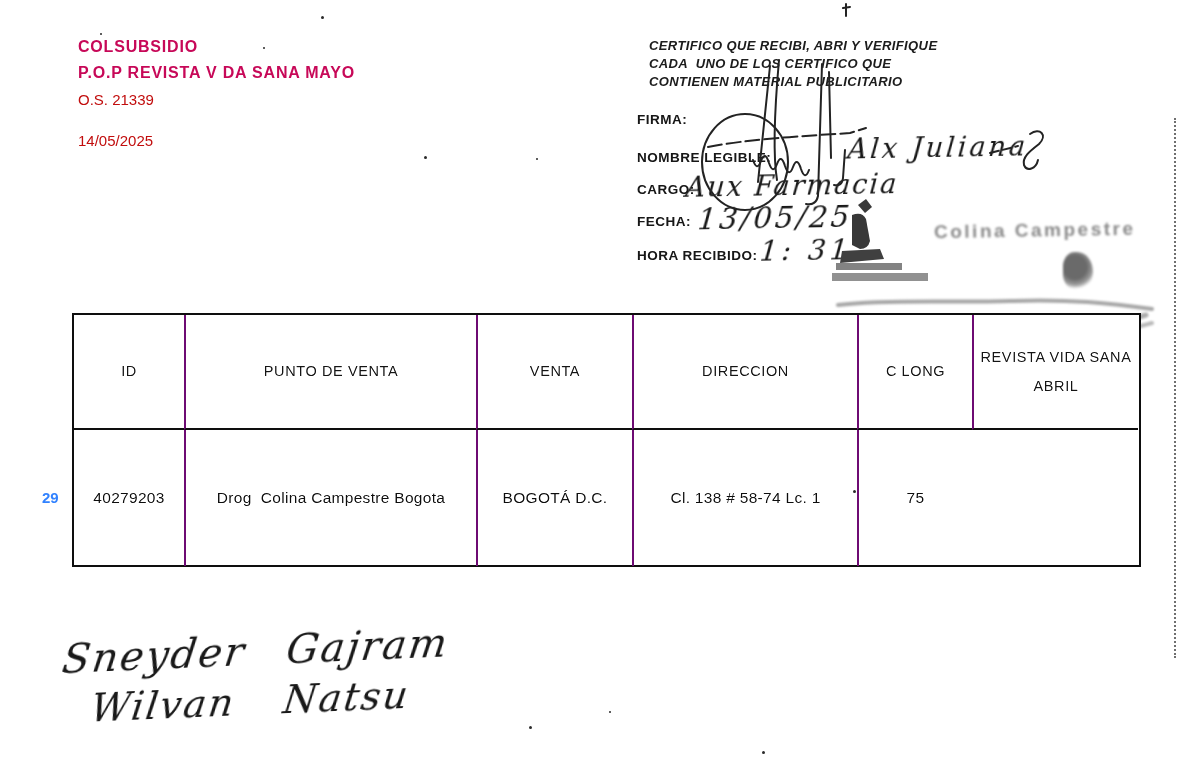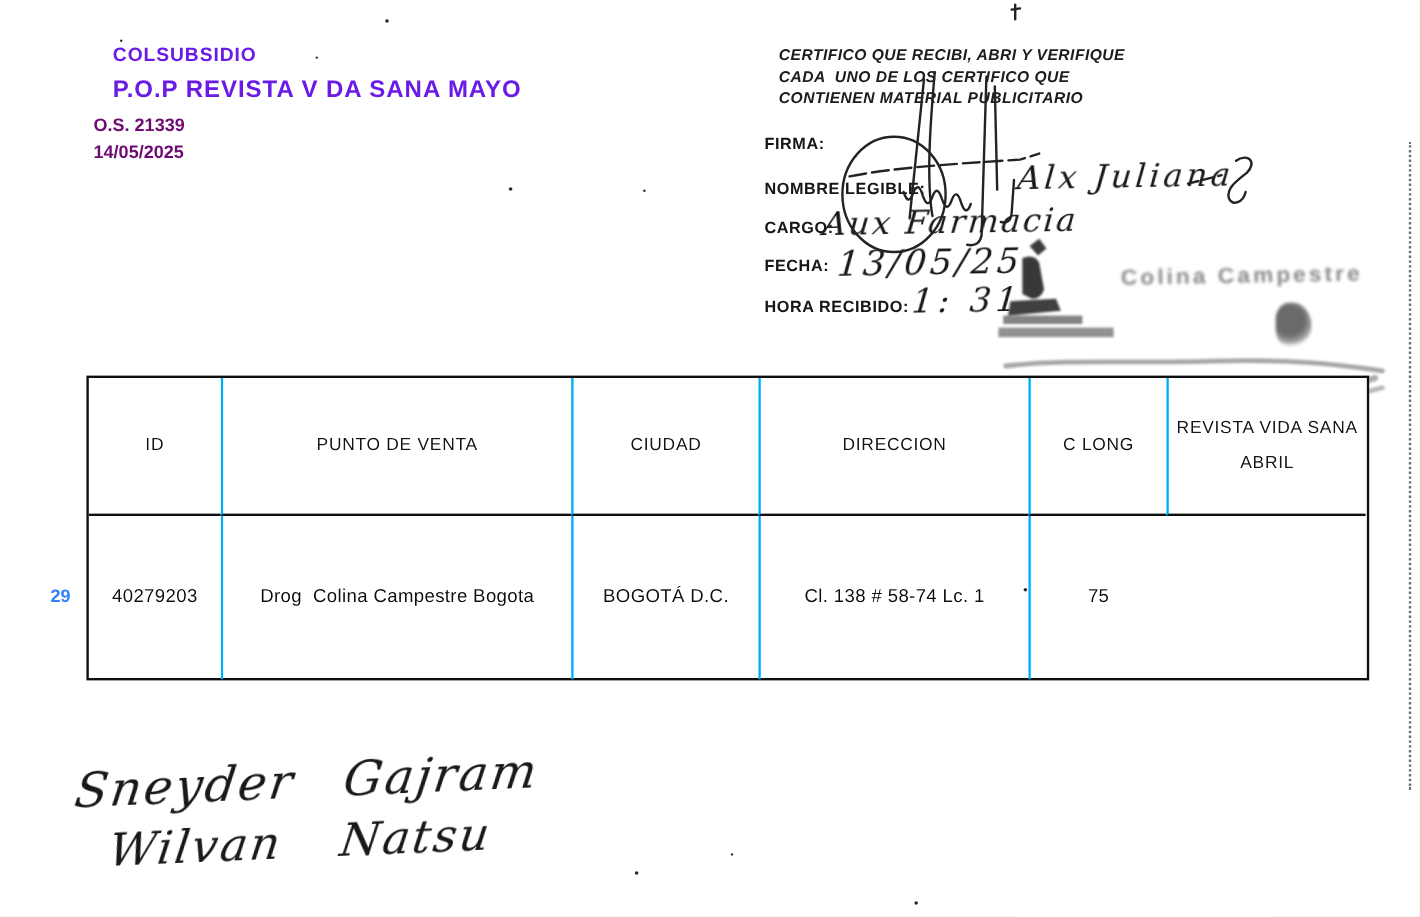--- a/index.html
+++ b/index.html
@@ -5,24 +5,24 @@
   * { margin:0; padding:0; box-sizing:border-box; }
   html,body { background:#e8e8e8; }
   .page {
     position:relative; width:1183px; height:764px; background:#ffffff;
     font-family:"Liberation Sans", sans-serif; color:#1f1f1f; overflow:hidden;
   }
   .print { filter: blur(0.35px) contrast(1.15); }
   .abs { position:absolute; }
 
   
-  .hl-line { font-weight:bold; letter-spacing:0.8px; color:#6d28d9;margin-left:16px; }
+  .hl-line { font-weight:bold; letter-spacing:0.8px; color:#be185d; }
   .hl-company { font-size:16px; }
-  .hl-campaign { font-size:20px;text-align:right; }
-  .hl-order, .hl-date { font-size:15px; font-weight:bold; color:#701a75; }
+  .hl-campaign { font-size:16px;text-align:right; }
+  .hl-order, .hl-date { font-size:15px; font-weight:normal; color:#b91c1c; }
 
   
   .cert-line { font-size:13px; font-weight:bold; letter-spacing:0.4px; color:#2a2a2a; white-space:pre; }
 
   
   .form-label { font-size:13.5px; font-weight:bold; letter-spacing:0.5px; color:#252525; white-space:nowrap; }
 
   
   .hand {
     font-family:"DejaVu Serif", serif; font-style:italic; color:#191919;
@@ -33,21 +33,21 @@
 
   
   .tbl {
     position:absolute; left:72px; top:313px; width:1069px; height:254px;
     border:2.5px solid #1d1d1d; display:grid;
     grid-template-columns:110px 292px 156px 225px 115px 166px;
     grid-template-rows:115px 136px;
     background:#fff;
   }
   .cell {
-    border-left:2px solid #0ea5e9; display:flex; align-items:center; justify-content:center;
+    border-left:2px solid #701a75; display:flex; align-items:center; justify-content:center;
     text-align:center; white-space:pre-wrap; padding:2px 6px;
   }
   .cell.first { border-left:none; }
   .cell.hdr { border-bottom:2.5px solid #1d1d1d; font-size:14.5px; letter-spacing:0.6px; color:#222; line-height:1.95; }
   .cell.val { font-size:15.5px; color:#1c1c1c; letter-spacing:0.3px;text-align:center; }
 
   .row-num { font-size:15px; color:#3b82f6; font-weight:bold; }
 
   
   .stamp-text1 {
@@ -66,21 +66,21 @@
 </style>
 </head>
 <body>
 
 <div class="page">
 
   <div class="abs print" style="left:78px; top:38px;">
     <div class="hl-line hl-company">COLSUBSIDIO</div>
     <div class="hl-line hl-campaign" style="margin-top:8px;">P.O.P REVISTA V DA SANA MAYO</div>
     <div class="hl-order" style="margin-top:9px;">O.S. 21339</div>
-    <div class="hl-date" style="margin-top:6px;">14/05/2025</div>
+    <div class="hl-date" style="margin-top:24px;">14/05/2025</div>
   </div>
 
   <div class="abs print" style="left:649px; top:38px;font-style:italic;">
     <div class="cert-line">CERTIFICO QUE RECIBI, ABRI Y VERIFIQUE</div>
     <div class="cert-line" style="margin-top:3px;">CADA  UNO DE LOS CERTIFICO QUE</div>
     <div class="cert-line" style="margin-top:3px;">CONTIENEN MATERIAL PUBLICITARIO</div>
   </div>
 
   <div class="abs print form-label" style="left:637px; top:112px;">FIRMA:</div>
   <div class="abs print form-label" style="left:637px; top:150px;">NOMBRE LEGIBLE:</div>
@@ -123,21 +123,21 @@
     <path d="M220 48 L 316 20" stroke-width="5" opacity="0.7"></path>
     <path d="M232 52 L 322 28" stroke-width="4" opacity="0.6"></path>
     <path d="M20 24 q 10 -6 22 -2" stroke-width="3" opacity="0.7"></path>
   </svg>
 
   <div class="abs stamp-text2" style="left:905px; top:317px;">ADMINISTRADOR</div>
 
   <div class="tbl print">
     <div class="cell hdr first">ID</div>
     <div class="cell hdr">PUNTO DE VENTA</div>
-    <div class="cell hdr">CIUDAD</div>
+    <div class="cell hdr">VENTA</div>
     <div class="cell hdr">DIRECCION</div>
     <div class="cell hdr">C LONG</div>
     <div class="cell hdr">REVISTA VIDA SANA ABRIL</div>
 
     <div class="cell val first">40279203</div>
     <div class="cell val">Drog  Colina Campestre Bogota</div>
     <div class="cell val">BOGOTÁ D.C.</div>
     <div class="cell val">Cl. 138 # 58-74 Lc. 1</div>
     <div class="cell val">75</div>
   </div>

